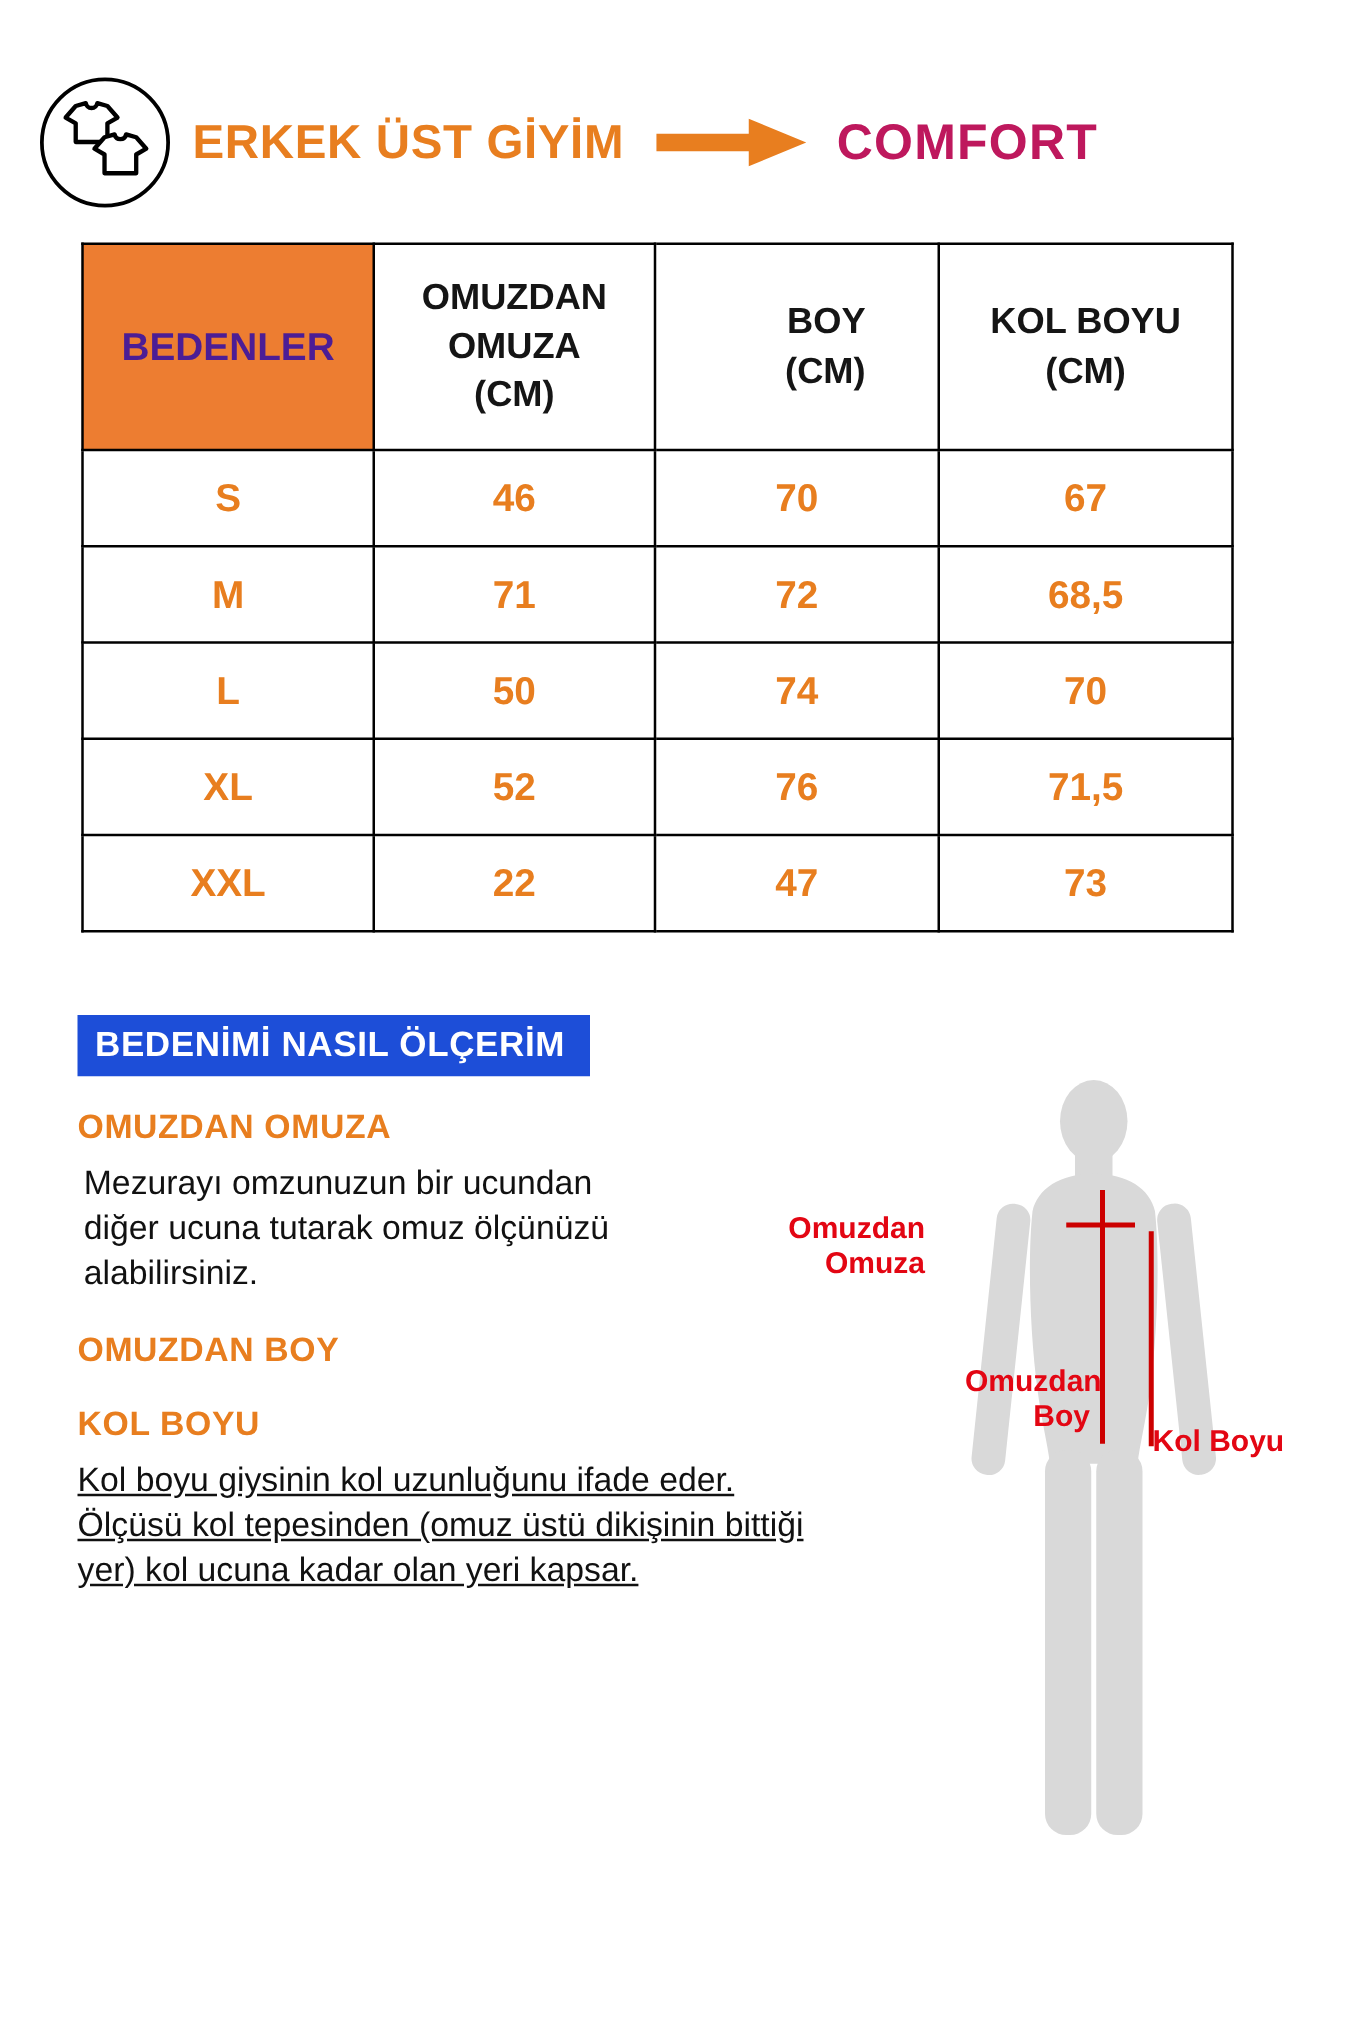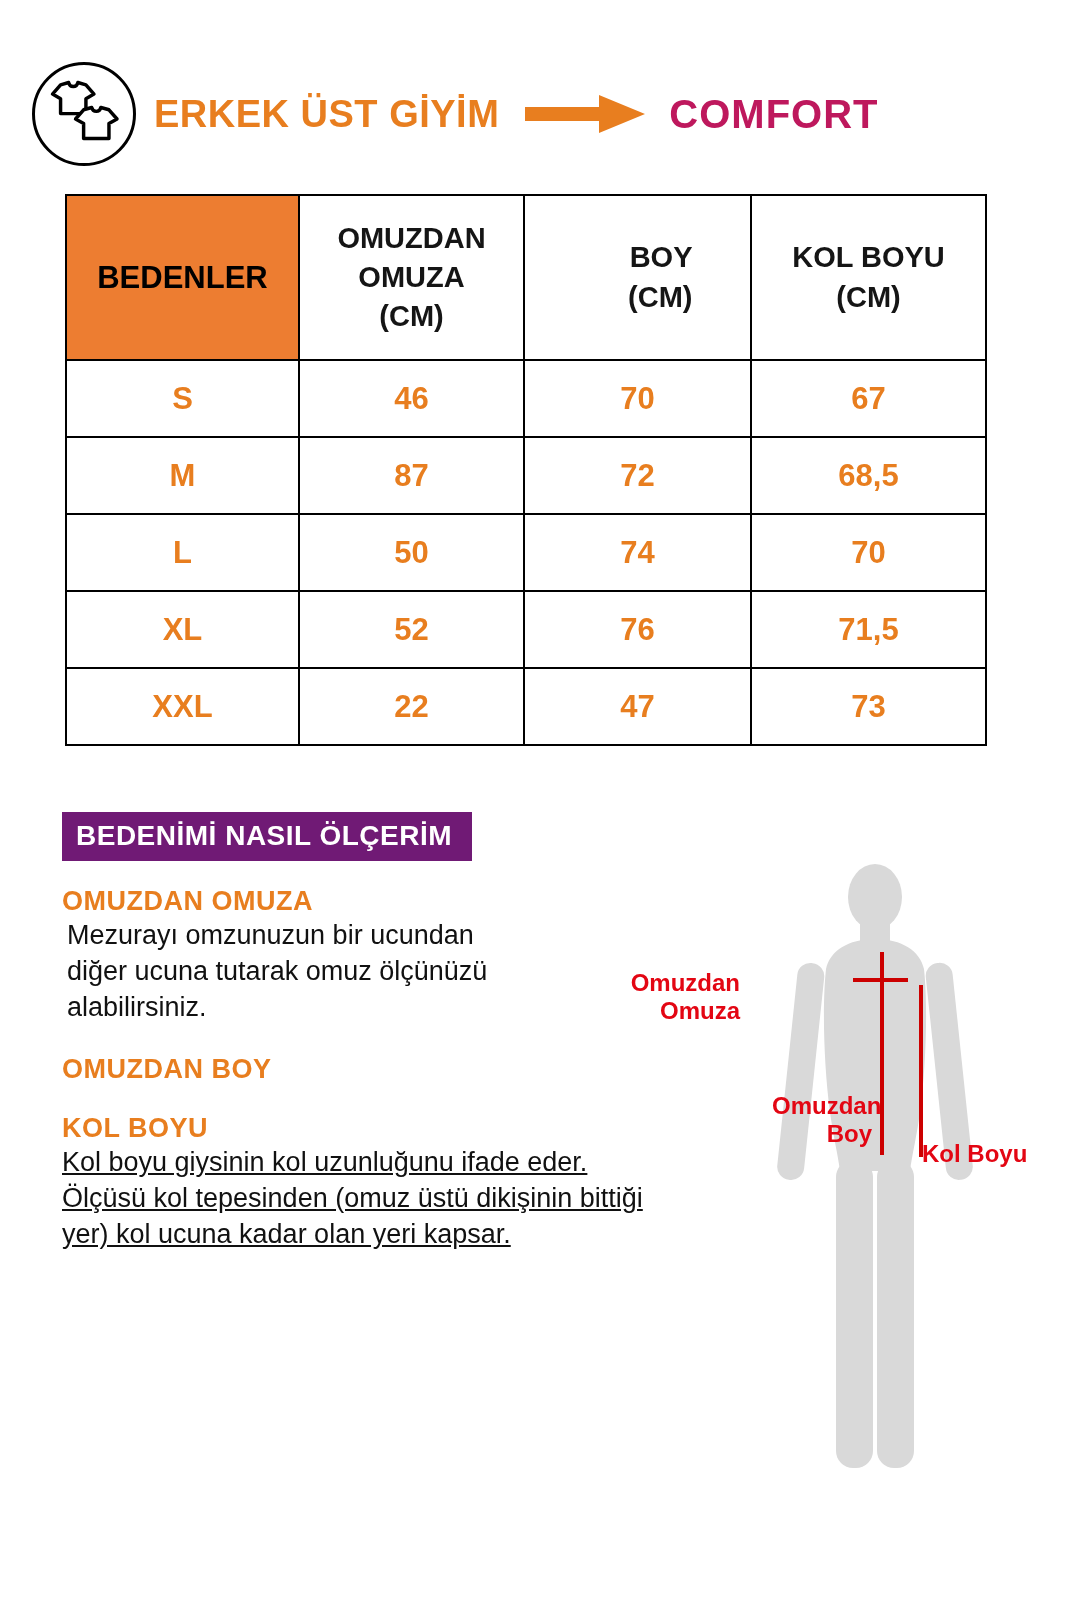--- a/index.html
+++ b/index.html
@@ -11,31 +11,31 @@
   .header { position:absolute; left:32px; top:50px; display:flex; align-items:center; }
   .icon-circle { width:104px; height:104px; border:3px solid #000; border-radius:50%; display:flex; align-items:center; justify-content:center; flex:0 0 auto; background:#fff; }
   .brand-title { font-size:38px; font-weight:bold; color:#E87E1F; margin-left:18px; letter-spacing:0.5px; white-space:nowrap; }
   .arrow { margin-left:26px; flex:0 0 auto; }
   .fit-title { font-size:40px; font-weight:bold; color:#be185d; margin-left:22px; letter-spacing:1px; white-space:nowrap; }
 
   
   table.size-table { position:absolute; left:65px; top:182px; width:920px; border-collapse:collapse; table-layout:fixed; }
   .size-table th, .size-table td { border:2px solid #000; text-align:center; vertical-align:middle; background:#fff; }
   .size-table th { height:165px; font-size:29px; font-weight:bold; color:#151515; }
-  .size-table th.sizes-col { background:#ED7D31; font-size:31px; color:#000000; }
+  .size-table th.sizes-col { background:#ED7D31; font-size:31px; color:#4c1d95; }
   .size-table td { height:77px; font-size:31px; font-weight:bold; color:#E87E1F; }
   .th-inner { margin:0 auto; line-height:1.35; }
   .w160 { max-width:160px; } .w110 { max-width:110px;text-align:right; } .w175 { max-width:175px; }
 
   
-  .guide-title { position:absolute; left:62px; top:800px; background:#701a75; color:#fff; font-size:28px; font-weight:bold; padding:8px 20px 9px 14px; letter-spacing:0.5px; }
+  .guide-title { position:absolute; left:62px; top:800px; background:#1d4ed8; color:#fff; font-size:28px; font-weight:bold; padding:8px 20px 9px 14px; letter-spacing:0.5px; }
   .instructions { position:absolute; left:62px; top:874px; width:600px; }
   .instr-heading { color:#E87E1F; font-size:27px; font-weight:bold; margin-top:28px; letter-spacing:0.5px; }
   .instr-heading:first-child { margin-top:0; }
-  .instr-text { color:#111; font-size:27px; line-height:1.34; padding-left:5px; }
+  .instr-text { color:#111; font-size:27px; line-height:1.34; margin-top:11px; padding-left:5px; }
   .instr-text.w1 { width:455px; }
   .instr-text.w2 { width:505px; }
   .instr-text.w3 { width:585px; padding-left:0;text-decoration:underline; }
 
   
   .figure { position:absolute; left:590px; top:845px; width:480px; height:648px; }
   .figure svg.silhouette { position:absolute; left:150px; top:0; }
   .fig-label { position:absolute; color:#E30613; font-weight:bold; font-size:24px; line-height:1.15; z-index:2; }
   .lbl-shoulder { left:38px; top:112px; width:112px; text-align:right; }
   .lbl-body { left:182px; top:235px; width:100px; text-align:right; }
@@ -91,21 +91,21 @@
     </thead>
     <tbody>
       <tr>
         <td>S</td>
         <td>46</td>
         <td>70</td>
         <td>67</td>
       </tr>
       <tr>
         <td>M</td>
-        <td>87</td>
+        <td>71</td>
         <td>72</td>
         <td>68,5</td>
       </tr>
       <tr>
         <td>L</td>
         <td>50</td>
         <td>74</td>
         <td>70</td>
       </tr>
       <tr>

